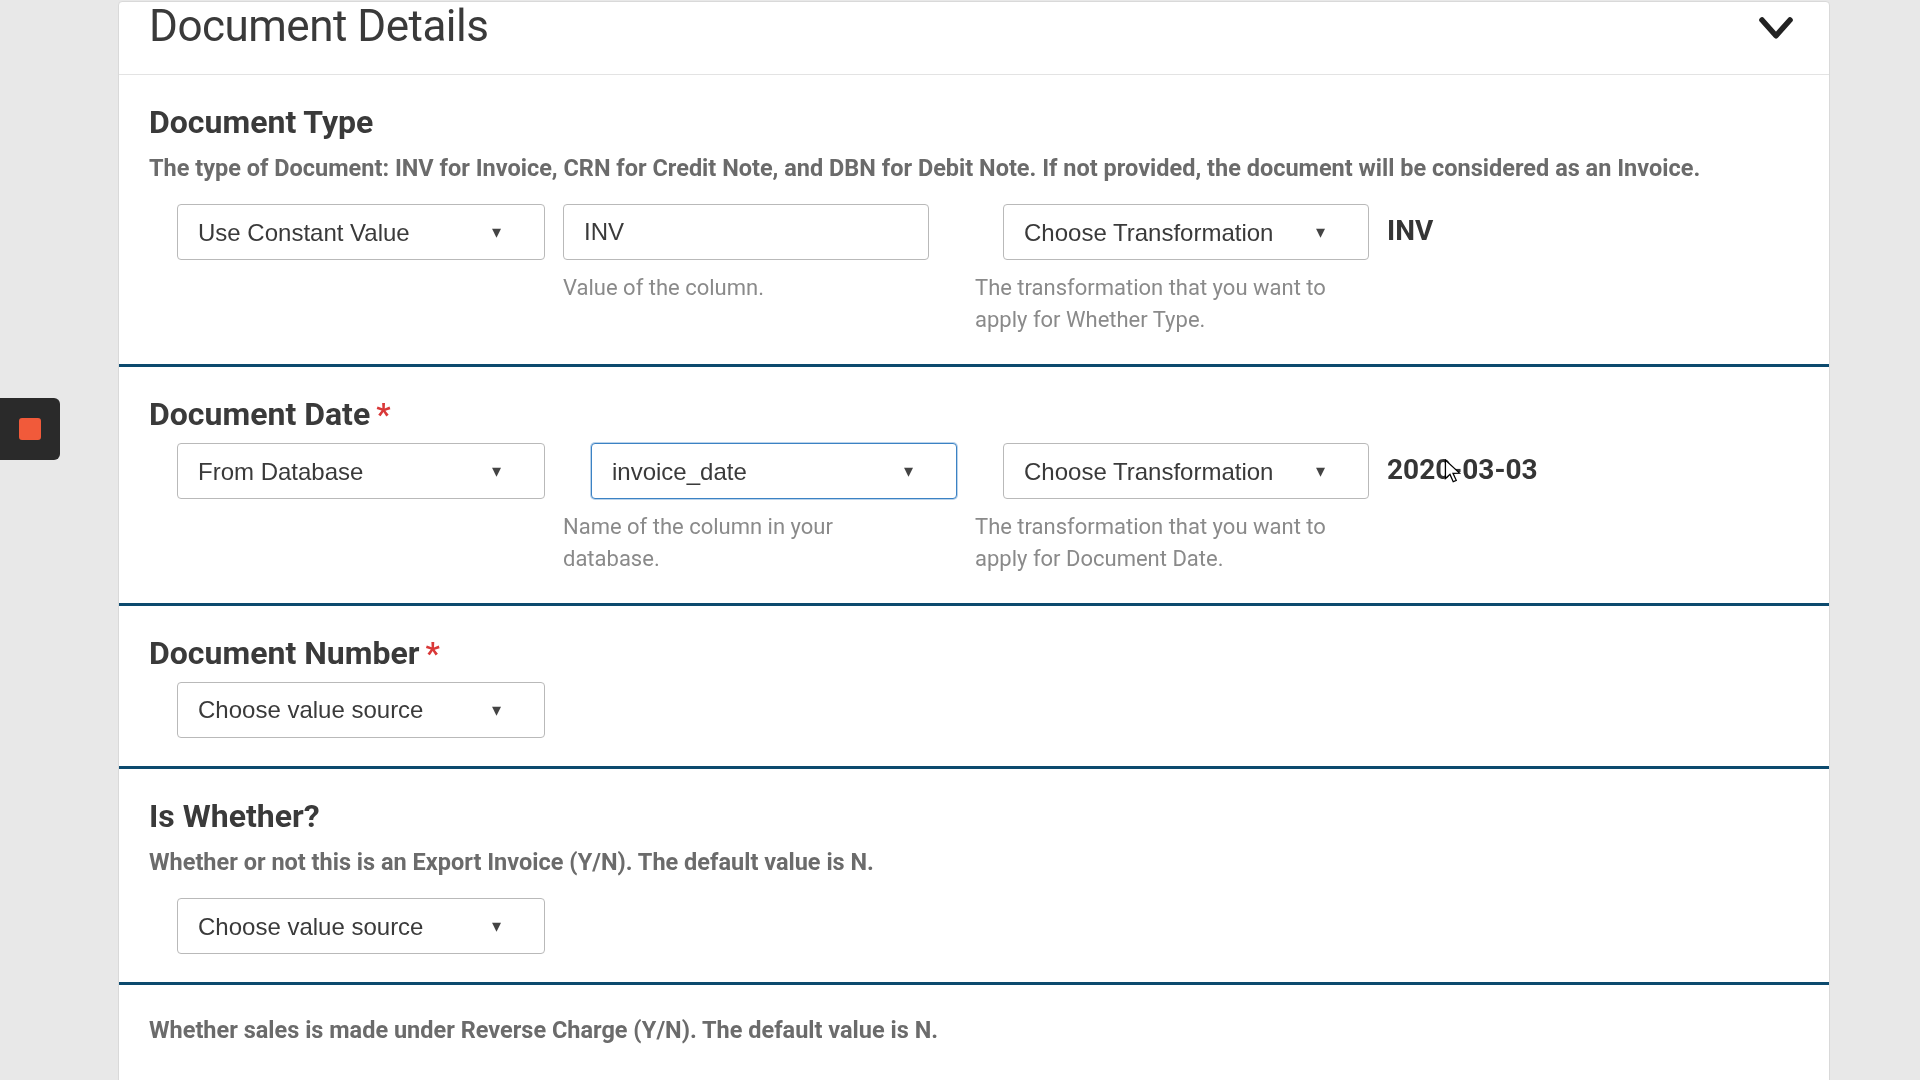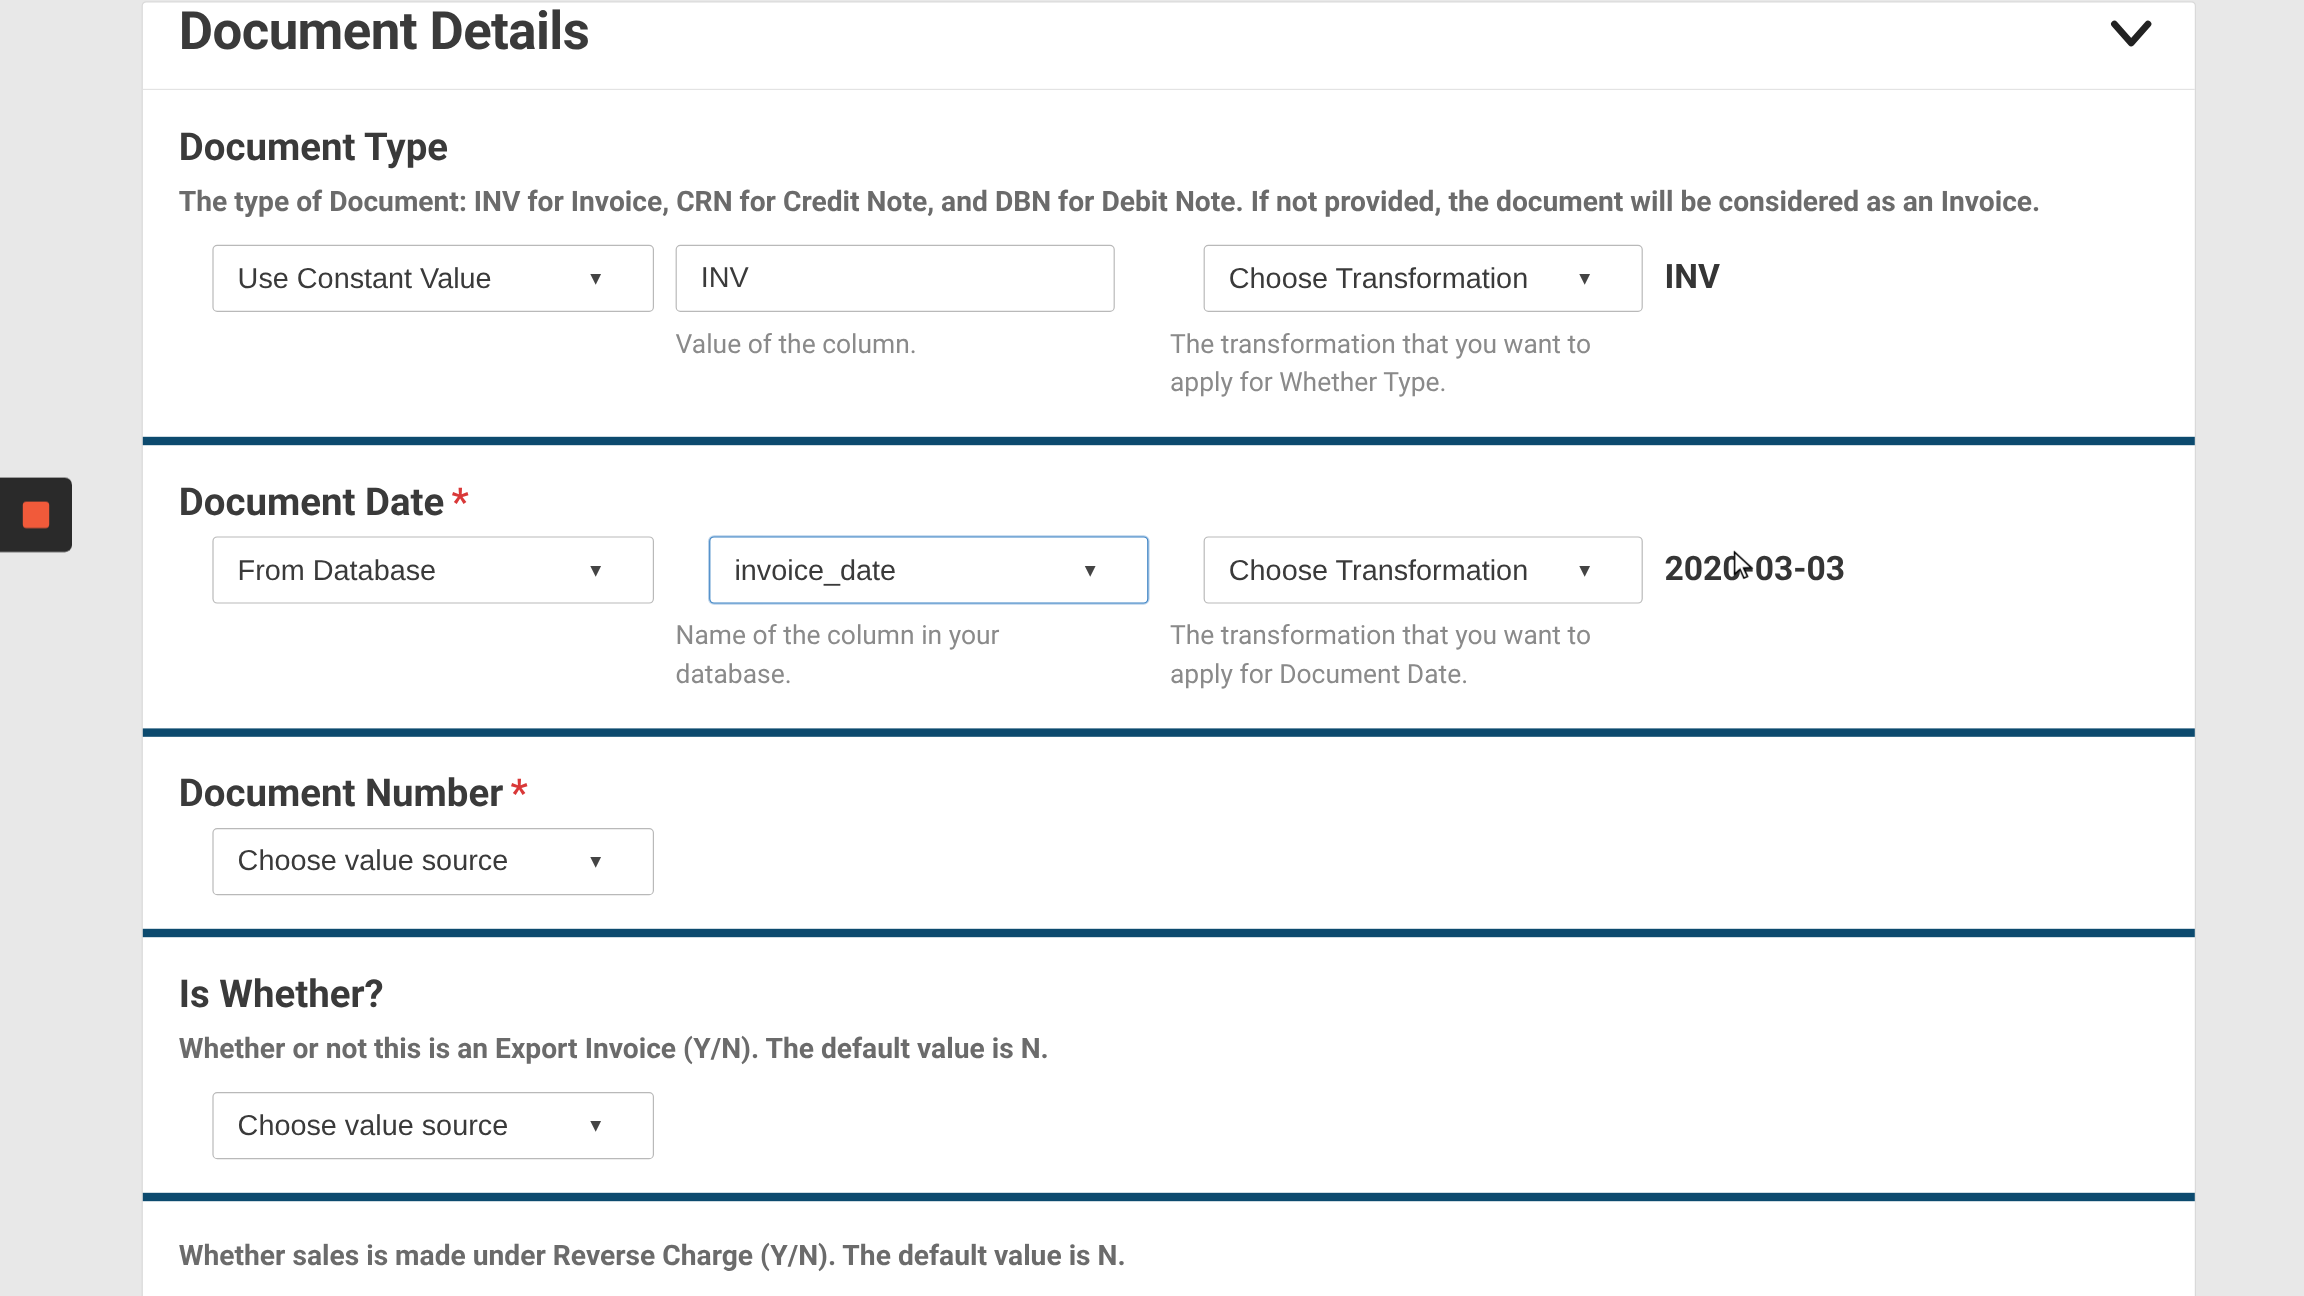--- a/index.html
+++ b/index.html
@@ -25,35 +25,35 @@
   }
   .card-header {
     display: flex;
     justify-content: space-between;
     align-items: center;
     padding: 0 30px 22px 30px;
     border-bottom: 1px solid #e3e3e3;
   }
   .card-title {
     font-size: 44px;
-    font-weight: 700;
+    font-weight: 400;
     color: #3a3a3a;
     letter-spacing: -0.5px;
     margin-top: -2px;
   }
   .chevron {
     width: 46px; height: 46px;
     display: flex; align-items: center; justify-content: center;
     cursor: pointer;
   }
   .chevron svg { width: 42px; height: 42px; }
 
   .field-block {
     padding: 28px 30px 28px 30px;
-    border-bottom: 7px solid #0c4a6e;
+    border-bottom: 3px solid #0c4a6e;
   }
   .field-block:last-child { border-bottom: none; }
   .field-label {
     font-size: 32px;
     font-weight: 700;
     color: #3a3a3a;
     margin-bottom: 10px;
   }
   .req-star { color: #d93838; font-weight: 600; margin-left: 6px; }
   .field-desc {

